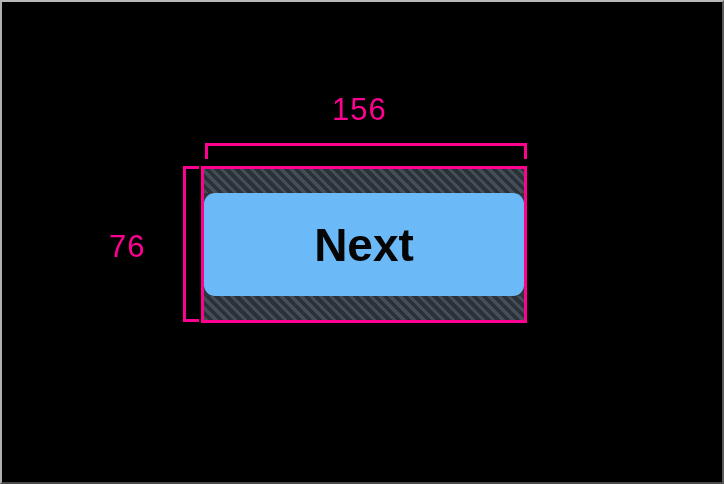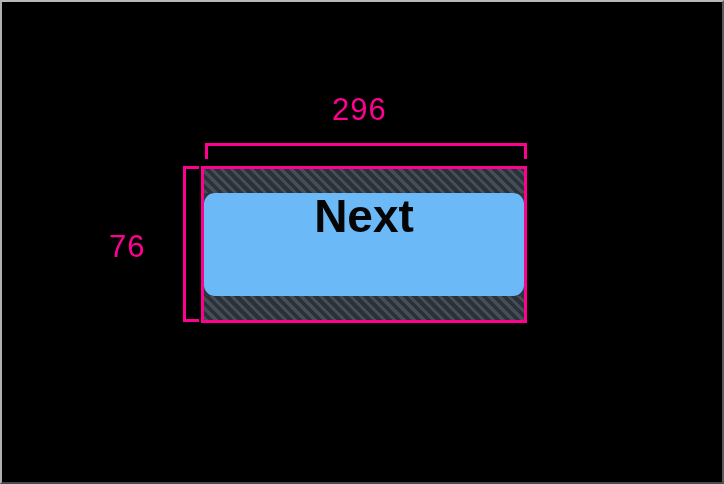--- a/index.html
+++ b/index.html
@@ -84,38 +84,39 @@
         #454e57 10px,
         #2b3138 10px,
         #2b3138 14px);
   }
 
   #button-surface {
     flex:1 1 auto;
     background:#6CB9F7;
     border-radius:11px;
     display:flex;
+    align-items:center;
     justify-content:center;
   }
 
   #button-label {
     color:#050505;
     font-size:46px;
     font-weight:bold;
     letter-spacing:0px;
     line-height:1;
     user-select:none;
   }
 </style>
 </head>
 <body>
 
 <div id="canvas">
 
-  <div id="label-width" class="dim-label">296</div>
+  <div id="label-width" class="dim-label">156</div>
 
   <div id="bracket-width"></div>
 
   <div id="label-height" class="dim-label">76</div>
 
   <div id="bracket-height"></div>
 
   <div id="button-highlight">
 
     <div id="button-body">

